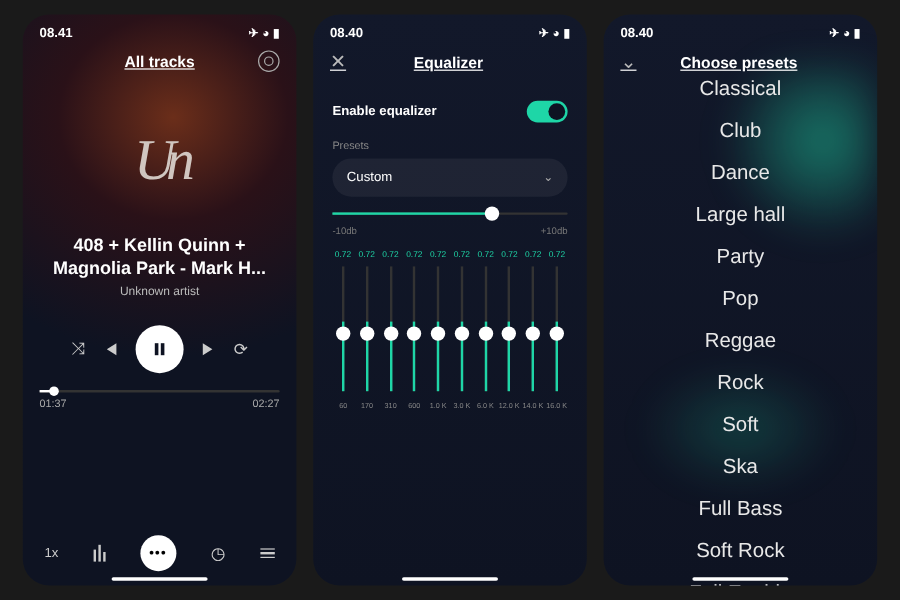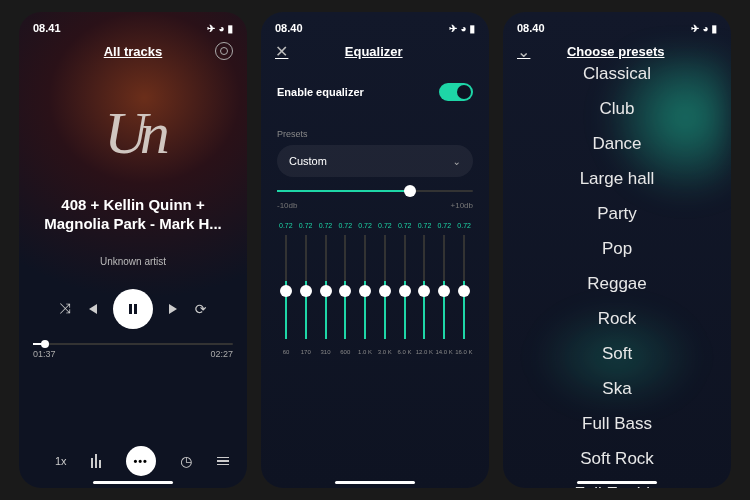--- a/index.html
+++ b/index.html
@@ -40,27 +40,27 @@
     display:flex; justify-content:space-between; align-items:center;
     padding: 8px 14px;
     text-decoration: underline;
   }
   .title { font-weight:700; font-size:13px; }
   .cast { width:18px; height:18px; border:1.5px solid #aaa; border-radius:50%; display:flex; align-items:center; justify-content:center; }
   .cast::after { content:""; width:6px;height:6px;border:1.5px solid #aaa; border-radius:50%; }
   .art {
     width: 130px; height: 110px; margin: 10px auto 8px;
     display:flex; align-items:center; justify-content:center;
-    font-size: 60px; font-style: italic; font-weight: 200;
+    font-size: 48px; font-style: italic; font-weight: 200;
     color: #d0c6c0; letter-spacing: -8px;
     font-family: Georgia, serif;
     filter: blur(0.5px);
   }
   .tracktitle { font-weight:700; font-size:15px; text-align:center; padding:0 14px; line-height:1.25; }
-  .artist { text-align:center; font-size:10px; color:#bbb; margin-top:22px; }
+  .artist { text-align:center; font-size:10px; color:#bbb; margin-top:4px; }
   .controls {
     display:flex; align-items:center; justify-content:center; gap:14px;
     margin-top:22px;
   }
   .ctrl { color:#ccc; display:flex; align-items:center; justify-content:center; }
   .shuffle,.repeat { font-size:14px; }
   .prev,.next { font-size:14px; }
   .playbtn {
     width:40px;height:40px; background:#fff; border-radius:50%;
     display:flex; align-items:center; justify-content:center;
@@ -71,39 +71,39 @@
     height: 2px; background:#333; border-radius:2px;
   }
   .progress .fill { position:absolute; left:0; top:0; height:2px; background:#fff; width:6%; }
   .progress .knob { position:absolute; top:-3px; left:6%; width:8px;height:8px; background:#fff; border-radius:50%; transform:translateX(-50%); }
   .times { display:flex; justify-content:space-between; padding:4px 14px 0; font-size:9px; color:#aaa; }
   .bottombar {
     position:absolute; bottom:12px; left:0; right:0;
     display:flex; align-items:center; justify-content:space-between;
     padding: 0 18px;
   }
-  .speed { font-size:11px; color:#ccc;margin-left:18px; }
+  .speed { font-size:11px; color:#ccc; }
   .eqicon { display:flex; gap:2px; align-items:flex-end; }
   .eqicon i { width:2px; background:#ccc; display:block; }
   .more { width:30px;height:30px; background:#fff; border-radius:50%; display:flex; align-items:center; justify-content:center; color:#000; font-weight:700; letter-spacing:1px; font-size:11px; }
   .queue { display:flex; flex-direction:column; gap:2px; }
   .queue i { width:12px; height:1.5px; background:#ccc; display:block; }
   .homebar { position:absolute; bottom:4px; left:50%; transform:translateX(-50%); width:80px; height:3px; background:#fff; border-radius:3px; }
 
   
   .eq { background: linear-gradient(180deg,#12182a 0%, #0e1322 100%); }
   .close { font-size:16px; color:#bbb; }
   .section { padding: 14px 16px 0; }
   .rowflex { display:flex; justify-content:space-between; align-items:center; }
   .lbl { font-size:11px; font-weight:600; }
   .toggle {
     width:34px; height:18px; background:#1ed6a7; border-radius:10px; position:relative;
   }
   .toggle::after { content:""; position:absolute; right:2px; top:2px; width:14px;height:14px; background:#0e1322; border-radius:50%; }
-  .sublabel { font-size:9px; color:#888; margin-top:28px; }
+  .sublabel { font-size:9px; color:#888; margin-top:14px; }
   .dropdown {
     margin-top:6px; background:rgba(255,255,255,0.06); border-radius:16px;
     padding:10px 12px; display:flex; justify-content:space-between; align-items:center;
     font-size:11px;
   }
   .chev { font-size:10px; color:#aaa; }
   .slider-row { margin-top:6px; position:relative; height:16px; }
   .slider-track { position:absolute; top:7px; left:0; right:0; height:2px; background:#333; border-radius:2px;}
   .slider-fill { position:absolute; top:7px; left:0; width:68%; height:2px; background:#1ed6a7;}
   .slider-knob { position:absolute; top:2px; left:68%; transform:translateX(-50%); width:12px;height:12px; background:#fff; border-radius:50%;}

